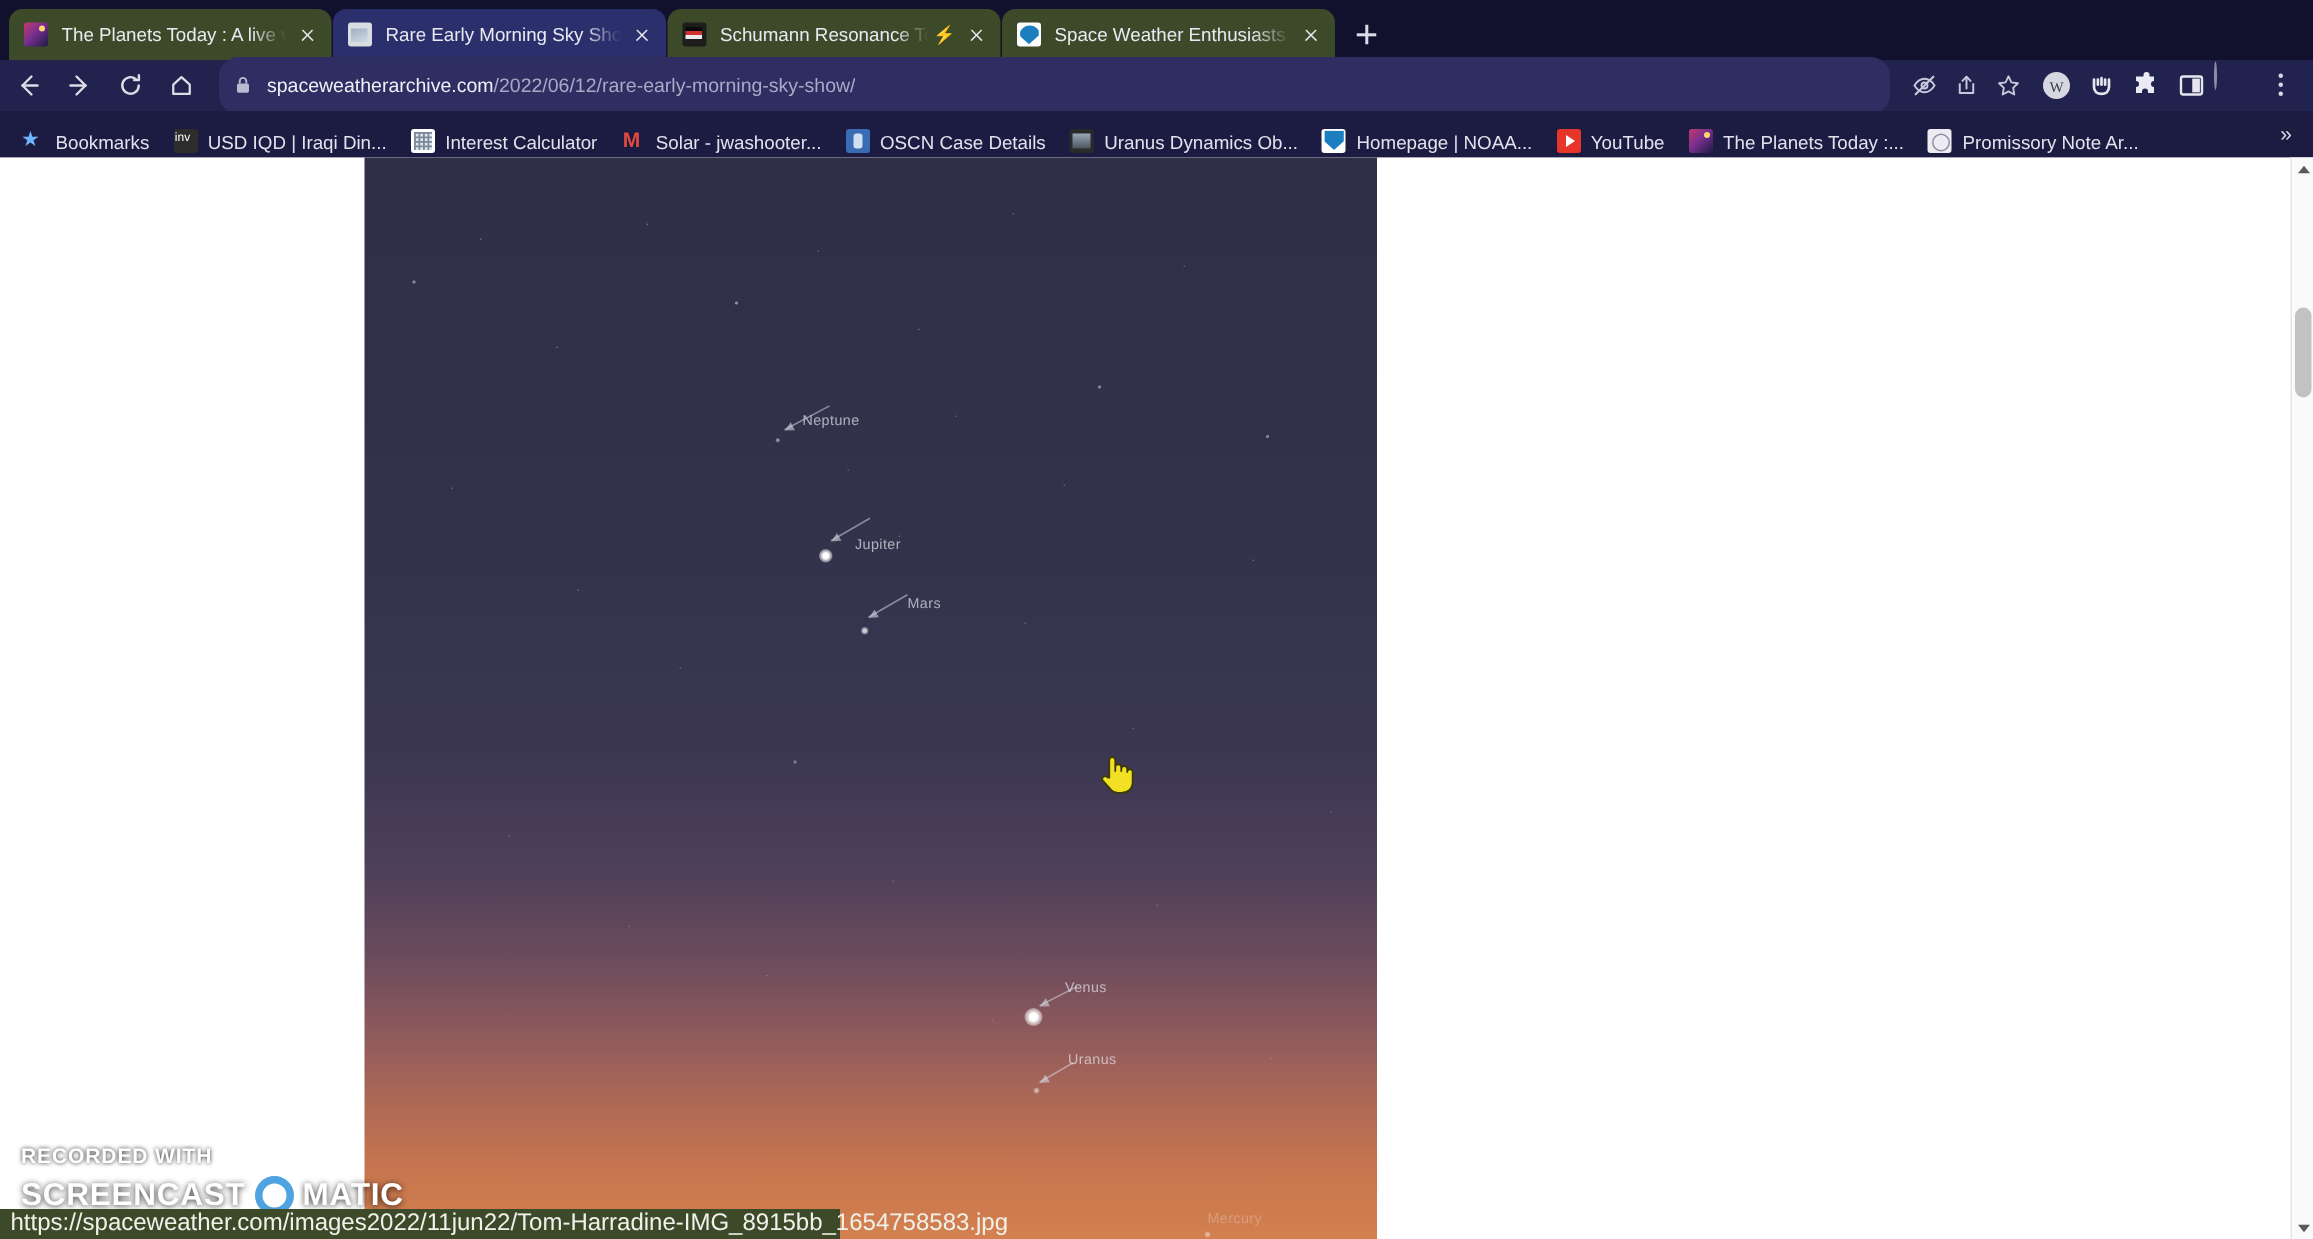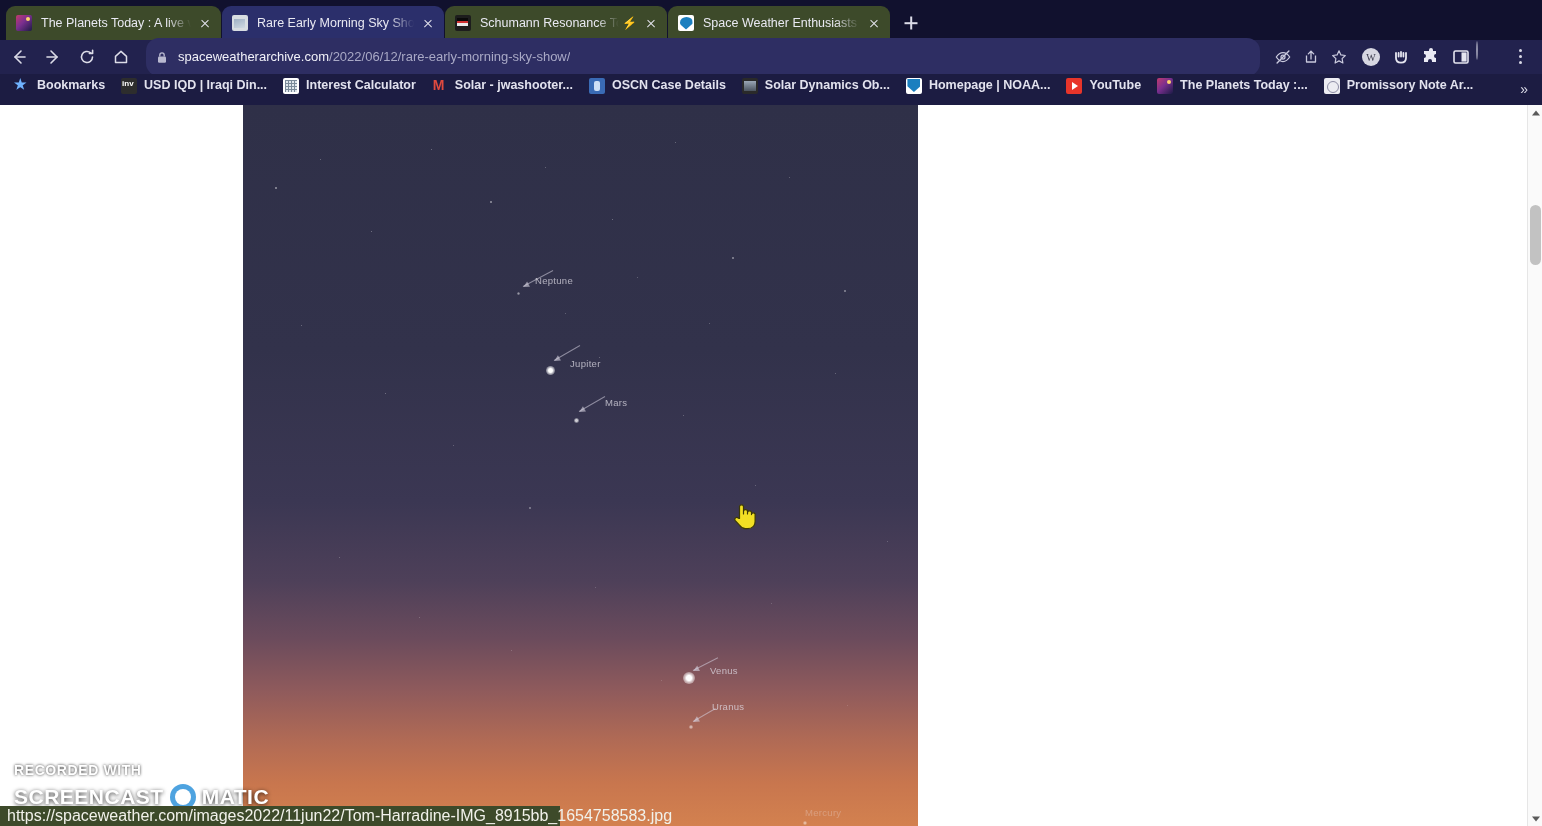--- a/index.html
+++ b/index.html
@@ -180,27 +180,26 @@
   
   .bookmarks-bar {
     position: absolute; top: 74px; left: 0;
     width: 1542px; height: 31px;
     background: #1c1c42;
     display: flex; align-items: center;
     padding-left: 12px;
     overflow: hidden;
   }
   .bm {
-    display: flex; align-items: flex-start;
+    display: flex; align-items: flex-end;
     height: 24px;
     padding: 0 8px 0 2px;
     margin-right: 6px;
     border-radius: 4px;
     flex: 0 0 auto;
-    font-weight: bold;
   }
   .bm .bmi {
     width: 16px; height: 16px; flex: 0 0 16px; margin-right: 7px;
     position: relative; border-radius: 2px;
   }
   .bm .bml {
     font-size: 12.5px; color: #e2e2ee; white-space: nowrap;
   }
   .bm-overflow {
     position: absolute; right: 14px; top: 6px;
@@ -523,21 +522,21 @@
       <div class="bm">
         <span class="bmi bmi-gmail"></span>
         <span class="bml">Solar - jwashooter...</span>
       </div>
       <div class="bm">
         <span class="bmi bmi-oscn"></span>
         <span class="bml">OSCN Case Details</span>
       </div>
       <div class="bm">
         <span class="bmi bmi-sdo"></span>
-        <span class="bml">Solar Dynamics Ob...</span>
+        <span class="bml">Uranus Dynamics Ob...</span>
       </div>
       <div class="bm">
         <span class="bmi bmi-noaa"></span>
         <span class="bml">Homepage | NOAA...</span>
       </div>
       <div class="bm">
         <span class="bmi bmi-yt"></span>
         <span class="bml">YouTube</span>
       </div>
       <div class="bm">
@@ -596,21 +595,21 @@
 
       <div class="arrow" style="left:280px;top:181px;width:34px;transform:rotate(-28deg)"></div>
       <div class="arrow" style="left:311px;top:255px;width:30px;transform:rotate(-30deg)"></div>
       <div class="arrow" style="left:336px;top:306px;width:30px;transform:rotate(-30deg)"></div>
       <div class="arrow" style="left:450px;top:565px;width:28px;transform:rotate(-27deg)"></div>
       <div class="arrow" style="left:450px;top:616px;width:26px;transform:rotate(-30deg)"></div>
 
       <div class="label" style="left:292px;top:170px;">Neptune</div>
       <div class="label" style="left:327px;top:242px;margin-top:11px;">Jupiter</div>
       <div class="label" style="left:362px;top:292px;">Mars</div>
-      <div class="label" style="left:467px;top:548px;margin-top:12px;">Venus</div>
+      <div class="label" style="left:467px;top:548px;">Venus</div>
       <div class="label" style="left:469px;top:596px;">Uranus</div>
       <div class="label dim" style="left:562px;top:702px;">Mercury</div>
     </div>
 
     <div class="cursor" style="left:731px;top:396px;">
       <svg width="26" height="30" viewBox="0 0 26 30">
         <path d="M8.5 17.5 V5.8 a2 2 0 0 1 4 0 V13 v-2.4 a2 2 0 0 1 4 0 V13 v-1.2 a2 2 0 0 1 4 0 V13.6 v-0.6 a2 2 0 0 1 3.6 0 v7.4 c0 4.4-3 7.2-7.6 7.2 h-2.2 c-2.6 0-4.2-1-5.6-3.2 L4.3 19.6 a1.9 1.9 0 0 1 3-2.4 Z" fill="#f2e024" stroke="#3d3a06" stroke-width="1.2" stroke-linejoin="round"></path>
       </svg>
     </div>
 

